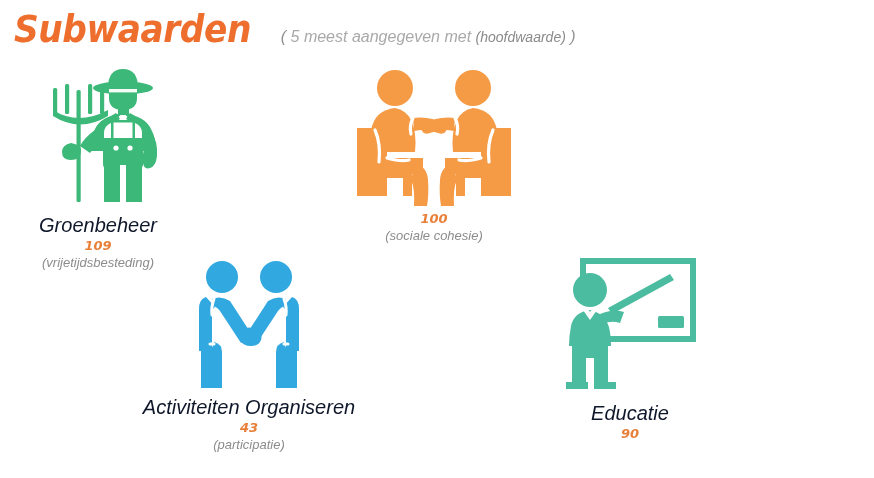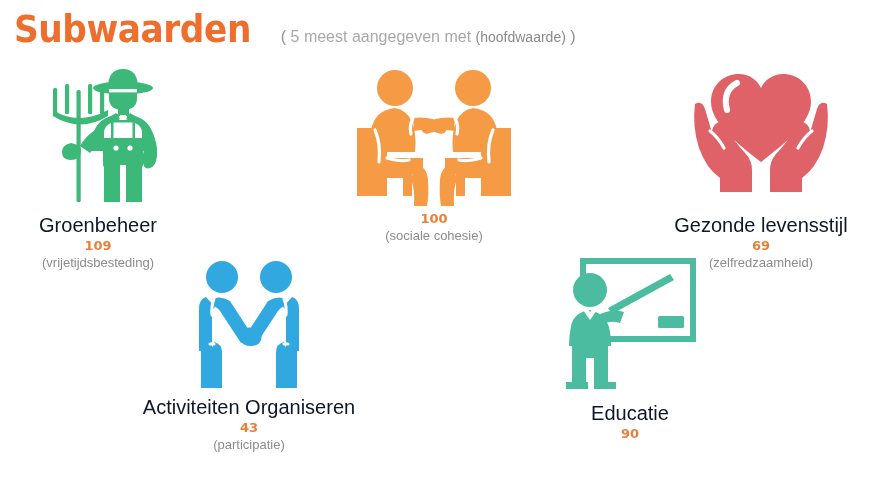--- a/index.html
+++ b/index.html
@@ -11,20 +11,21 @@
   body {
     font-family: "Liberation Sans", sans-serif;
     -webkit-font-smoothing: antialiased;
   }
   #infographic {
     position: relative;
     width: 874px;
     height: 478px;
     background: #ffffff;
     overflow: hidden;
+    font-style: italic;
   }
 
   
   .header {
     position: absolute;
     left: 14px;
     top: 8px;
     display: flex;
     align-items: baseline;
     white-space: nowrap;
@@ -200,67 +201,20 @@
             <path d="M142 98 q-14 4 -22 2"></path>
             <path d="M116 58 q4 8 2 16"></path>
           </g>
         </g>
       </svg>
     </div>
     <div class="card-value">100</div>
     <div class="card-caption">(sociale cohesie)</div>
   </div>
 
-  <div class="card" id="card-gezonde">
-    <div class="card-icon">
-      <svg width="165" height="150" viewBox="0 0 165 150">
-        <g fill="#e06269">
-
-          <path d="M82 102
-                   C 56 82, 32 62, 32 42
-                   C 32 24, 46 14, 60 14
-                   C 71 14, 79 21, 82 28
-                   C 85 21, 93 14, 104 14
-                   C 118 14, 132 24, 132 42
-                   C 132 62, 108 82, 82 102 Z"></path>
-
-          <path d="M48 50 q-5 -19 10 -27" fill="none" stroke="#ffffff" stroke-width="6" stroke-linecap="round"></path>
-
-          <path d="M16 44
-                   q7 -4 10 5
-                   q4 13 7 24
-                   q0 -7 5 -10
-                   q6 -3 9 3
-                   q9 17 20 28
-                   q6 7 6 16
-                   v22 h-32
-                   v-14
-                   q-14 -10 -21 -30
-                   q-7 -22 -4 -44 z"></path>
-          <path d="M31 71 q8 6 14 17" fill="none" stroke="#ffffff" stroke-width="3.2" stroke-linecap="round"></path>
-
-          <path d="M148 44
-                   q-7 -4 -10 5
-                   q-4 13 -7 24
-                   q0 -7 -5 -10
-                   q-6 -3 -9 3
-                   q-9 17 -20 28
-                   q-6 7 -6 16
-                   v22 h32
-                   v-14
-                   q14 -10 21 -30
-                   q7 -22 4 -44 z"></path>
-          <path d="M133 71 q-8 6 -14 17" fill="none" stroke="#ffffff" stroke-width="3.2" stroke-linecap="round"></path>
-        </g>
-      </svg>
-    </div>
-    <div class="card-label">Gezonde levensstijl</div>
-    <div class="card-value">69</div>
-    <div class="card-caption">(zelfredzaamheid)</div>
-  </div>
 
   <div class="card" id="card-activiteiten">
     <div class="card-icon">
       <svg width="130" height="140" viewBox="0 0 130 140">
         <g fill="#31a8e0">
 
           <circle cx="38" cy="25" r="16"></circle>
 
           <circle cx="92" cy="25" r="16"></circle>
 

